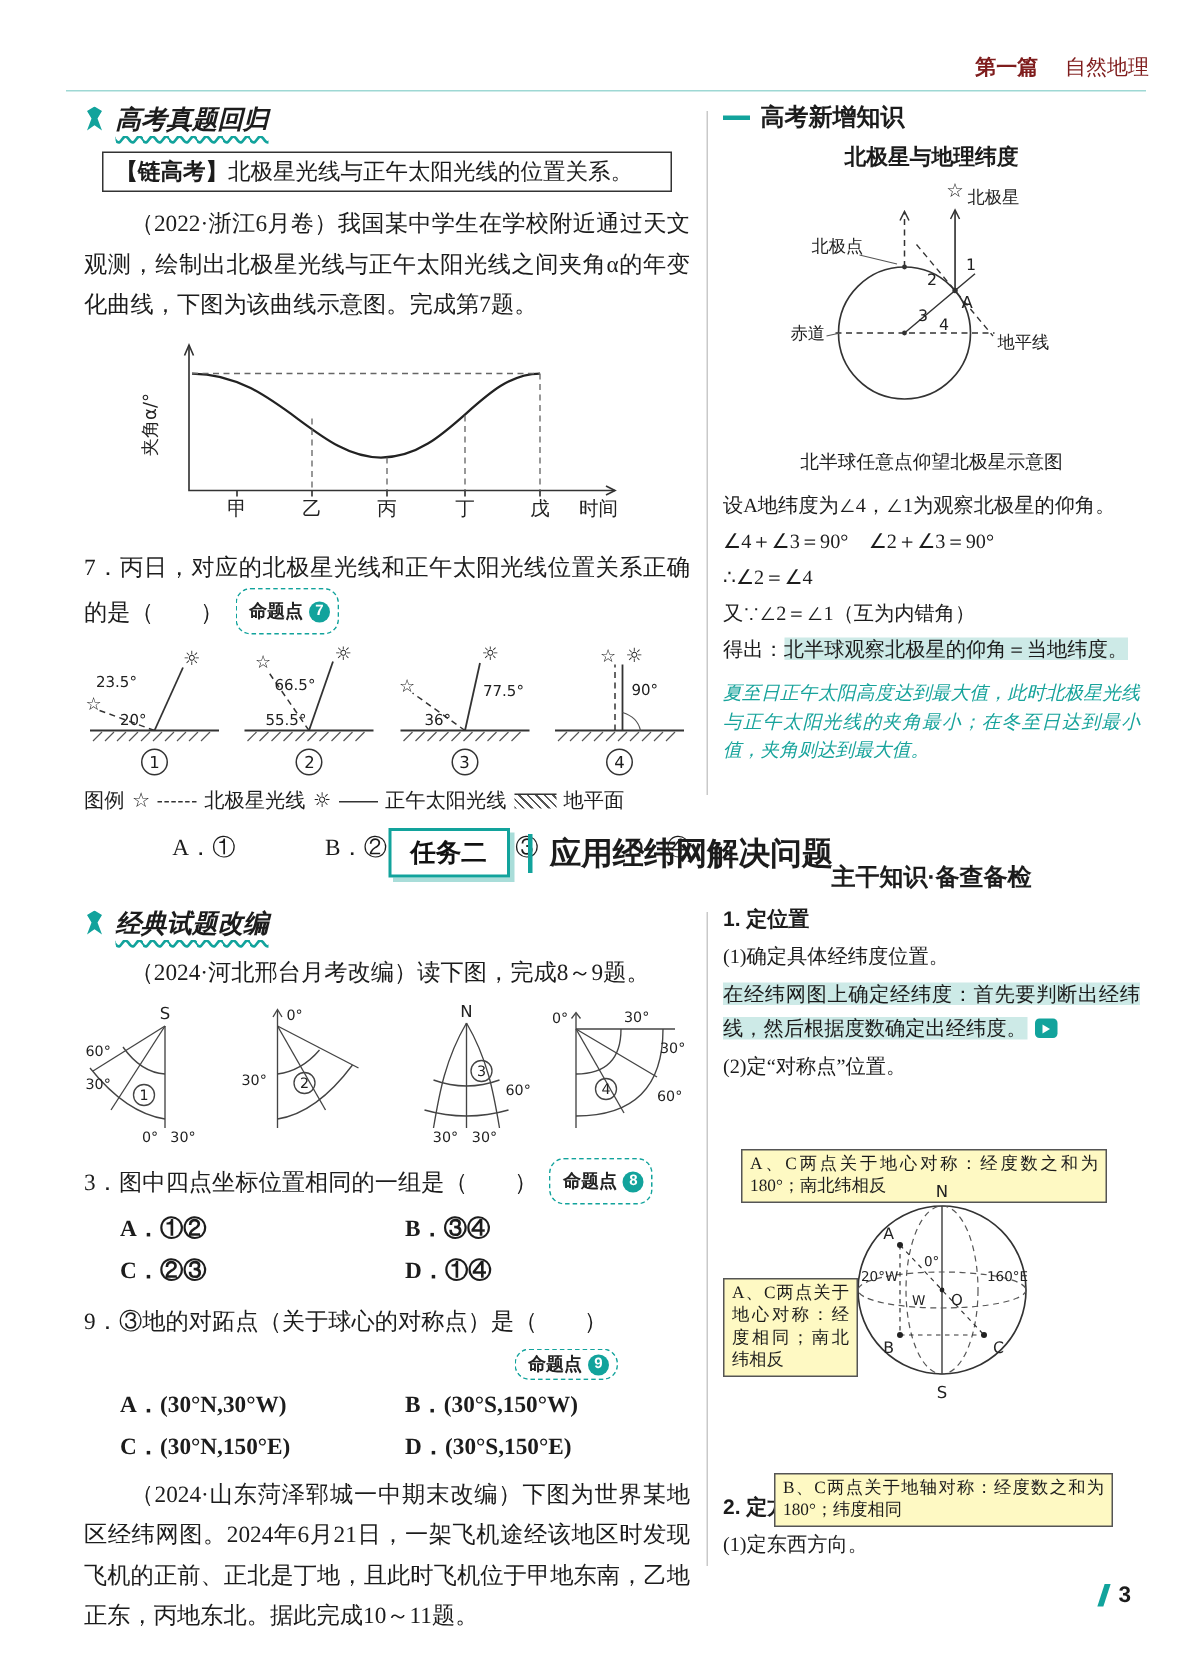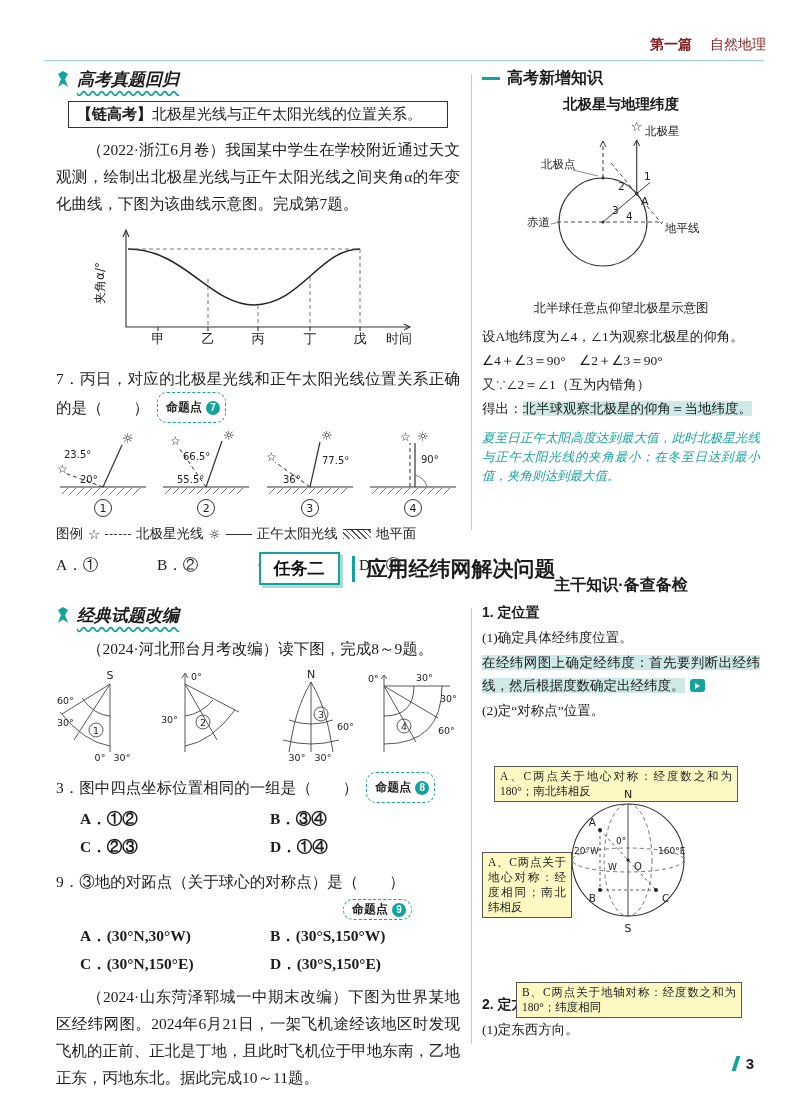--- a/index.html
+++ b/index.html
@@ -44,21 +44,21 @@
         align-items:center;justify-content:center;font-size:11px;font-family:"DejaVu Sans",sans-serif;}
   svg text{font-family:"DejaVu Sans",sans-serif;fill:#222;}
   
   .legend{display:flex;align-items:center;gap:5px;font-size:13.5px;margin-top:8px;flex-wrap:nowrap;}
   .ls-dash{display:inline-block;width:26px;border-top:1.4px dashed #333;}
   .ls-solid{display:inline-block;width:26px;border-top:1.6px solid #333;}
   .ls-hatch{display:inline-block;width:28px;height:9px;border-top:1.4px solid #333;
             background:repeating-linear-gradient(45deg,#555 0,#555 1px,transparent 1px,transparent 4px);}
   .glyph{font-family:"DejaVu Sans",sans-serif;}
   .opt-row{display:flex;margin-top:12px;font-size:15.5px;}
-  .opt-row span{width:25%;}
+  .opt-row span{width:25%;text-align:right;}
   .opts2{display:grid;grid-template-columns:1fr 1fr;row-gap:7px;padding-left:24px;margin:6px 0 8px;
          font-size:15.5px;font-weight:bold;}
   
   .task-banner{position:absolute;left:56px;top:552px;width:702px;display:flex;align-items:center;
                justify-content:center;gap:12px;}
   .task-badge{font-family:"Liberation Sans",sans-serif;font-weight:bold;font-size:17px;color:#111;
               border:2px solid #12a39c;background:#fff;padding:3px 13px;box-shadow:3px 3px 0 0 #a9ddd9;}
   .task-sep{display:inline-block;width:3px;height:26px;background:#12a39c;}
   .task-title{font-family:"Liberation Sans",sans-serif;font-weight:bold;font-size:21px;}
   
@@ -255,20 +255,21 @@
       <text x="156" y="89" font-size="11">A</text>
       <text x="159" y="64" font-size="10.5">1</text>
       <text x="133" y="74" font-size="10.5">2</text>
       <text x="127" y="98" font-size="10.5">3</text>
       <text x="141" y="104" font-size="10.5">4</text>
     </svg>
     <div class="rt-caption">北半球任意点仰望北极星示意图</div>
 
     <p class="rt-line">设A地纬度为∠4，∠1为观察北极星的仰角。</p>
     <p class="rt-line">∠4＋∠3＝90°　∠2＋∠3＝90°</p>
+    <p class="rt-line">∴∠2＝∠4</p>
     <p class="rt-line">又∵∠2＝∠1（互为内错角）</p>
     <p class="rt-line">
       <span>得出：</span><span class="hl">北半球观察北极星的仰角＝当地纬度。</span>
     </p>
     <p class="note">夏至日正午太阳高度达到最大值，此时北极星光线与正午太阳光线的夹角最小；在冬至日达到最小值，夹角则达到最大值。</p>
   </div>
 
   <div class="task-banner">
     <span class="task-badge">任务二</span>
     <span class="task-sep"></span>

